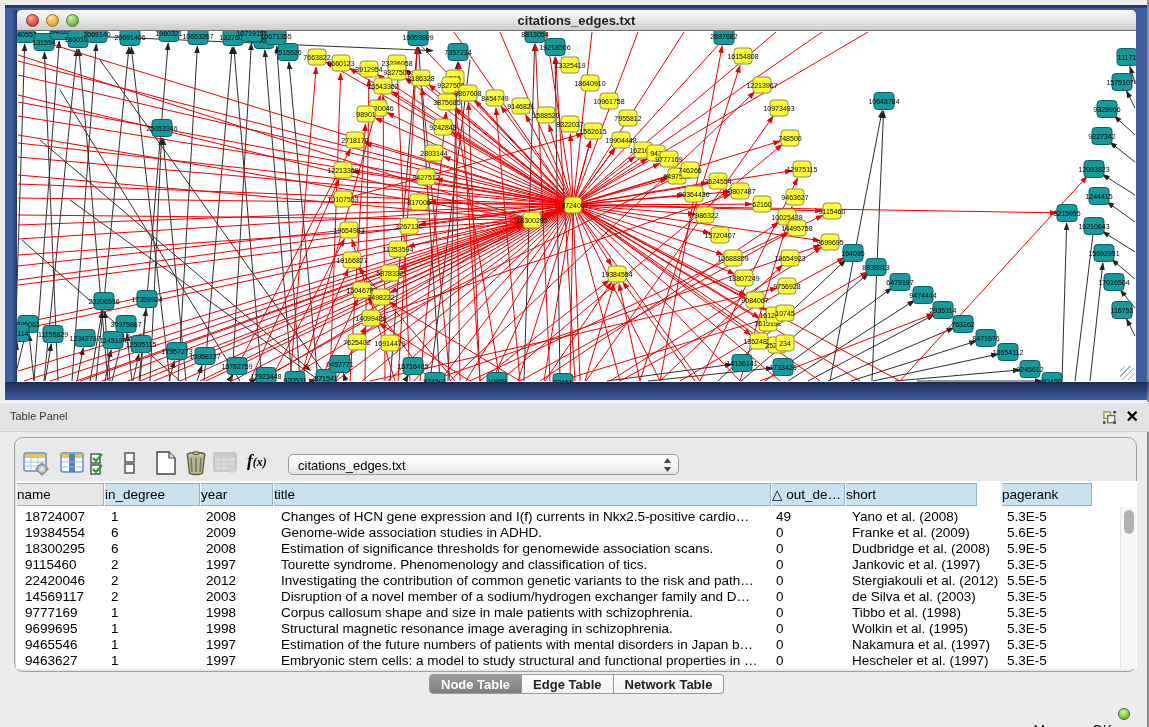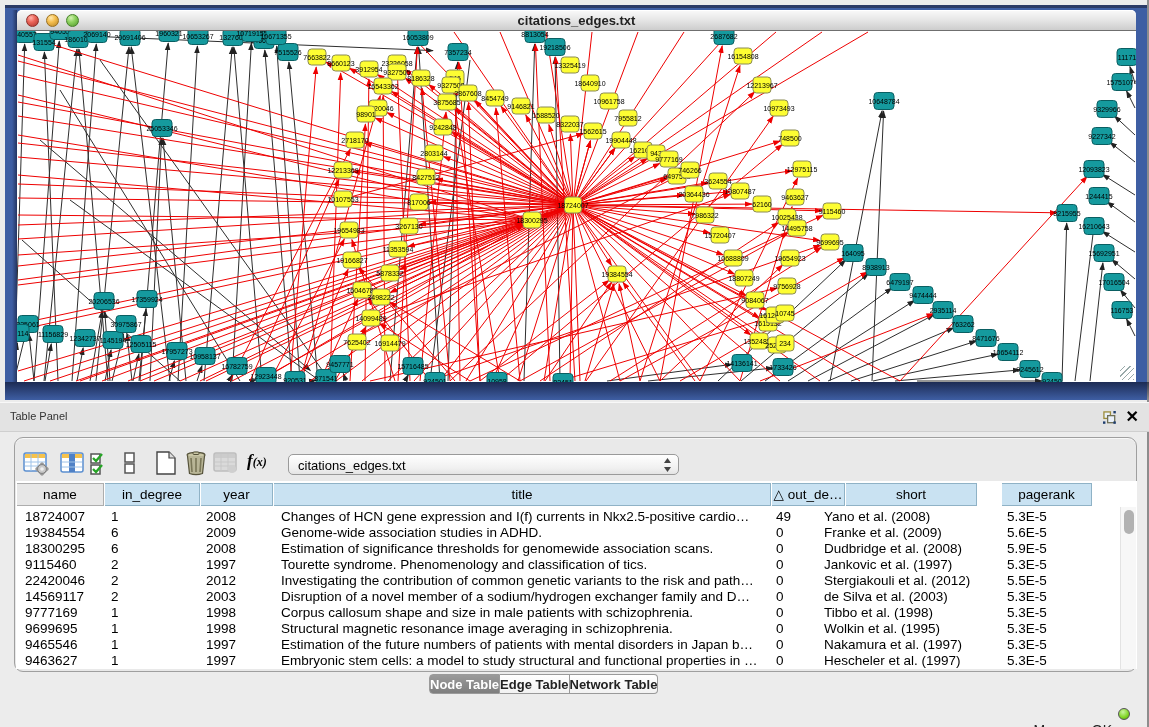--- a/index.html
+++ b/index.html
@@ -26,32 +26,32 @@
 .tp-bar .x{position:absolute;right:10px;top:4px;font-size:16px;font-weight:900;color:#000}
 .panel{position:absolute;left:14px;top:437px;width:1123px;height:235px;background:#e9e9e9;
   border:1px solid #9f9f9f;border-radius:9px;box-shadow:inset 0 1px 0 #f8f8f8}
 .toolbar{position:absolute;left:0;top:10px;width:100%;height:30px}
 .icon{position:absolute;top:2px}
 .combo{position:absolute;left:273px;top:6px;width:391px;height:21px;background:linear-gradient(#fff,#f0f0f0 70%,#e4e4e4);
   border:1px solid #9a9a9a;border-radius:5px;font-size:13px;color:#000;line-height:21px;padding-left:9px}
 .tablewrap{position:absolute;left:1px;top:43px;width:1121px;height:188px;background:#fff;overflow:hidden}
 .thead{position:absolute;left:0;top:0;height:22px;font-size:13.5px;color:#000}
 .thead .th{position:absolute;top:2px;height:23px;background:#c9e2f2;border-right:1px solid #8fb2c6;
-  border-top:1px solid #8fb2c6;border-bottom:1px solid #8fb2c6;text-align:center;line-height:22px}
+  border-top:1px solid #8fb2c6;border-bottom:1px solid #8fb2c6;text-align:left;line-height:22px}
 .thead .th.g{background:#e7e7e7;border-color:#adadad}
 .tbody{position:absolute;left:0;top:28px;font-size:13.5px;color:#000}
 .tr{position:relative;height:16px;white-space:nowrap}
 .tr div{position:absolute;top:0;height:16px;line-height:15px;overflow:hidden}
 .c0{left:9px;width:92px}.c1{left:95px;width:90px}.c2{left:190px;width:66px}
-.c3{left:265px;width:490px}.c4{left:760px;width:68px}.c5{left:808px;width:150px}
+.c3{left:265px;width:490px}.c4{left:760px;width:68px}.c5{left:836px;width:150px}
 .c6{left:991px;width:86px}
 .sbar{position:absolute;right:1px;top:26px;width:16px;height:165px;background:#f7f7f7;border-left:1px solid #e3e3e3}
 .sthumb{position:absolute;left:3px;top:3px;width:10px;height:24px;background:#b2b2b2;border-radius:5px}
 .tabs{position:absolute;left:429px;top:674px;height:20px;display:flex;font-size:13px;font-weight:bold}
-.tab{height:20px;line-height:19px;padding:0 0;background:linear-gradient(#fff,#f2f2f2);
+.tab{height:20px;line-height:19px;padding:0 11px;background:linear-gradient(#fff,#f2f2f2);
   border:1px solid #9a9a9a;border-left:none;color:#222}
 .tab.first{border-left:1px solid #9a9a9a;border-radius:4px 0 0 4px;
   background:linear-gradient(#9a9a9a,#7e7e7e);color:#fff}
 .tab.last{border-radius:0 4px 4px 0}
 .status{position:absolute;left:0;top:700px;width:1149px;height:27px}
 .status .mem{position:absolute;right:37px;top:22px;font-size:14px;color:#222}
 .status .dot{position:absolute;right:19px;top:8px;width:12px;height:12px;border-radius:50%;
   background:radial-gradient(circle at 4px 3px,#c9f5a0,#7ed321 60%,#4f9a0e);border:1px solid #555}
 </style></head>
 <body>

